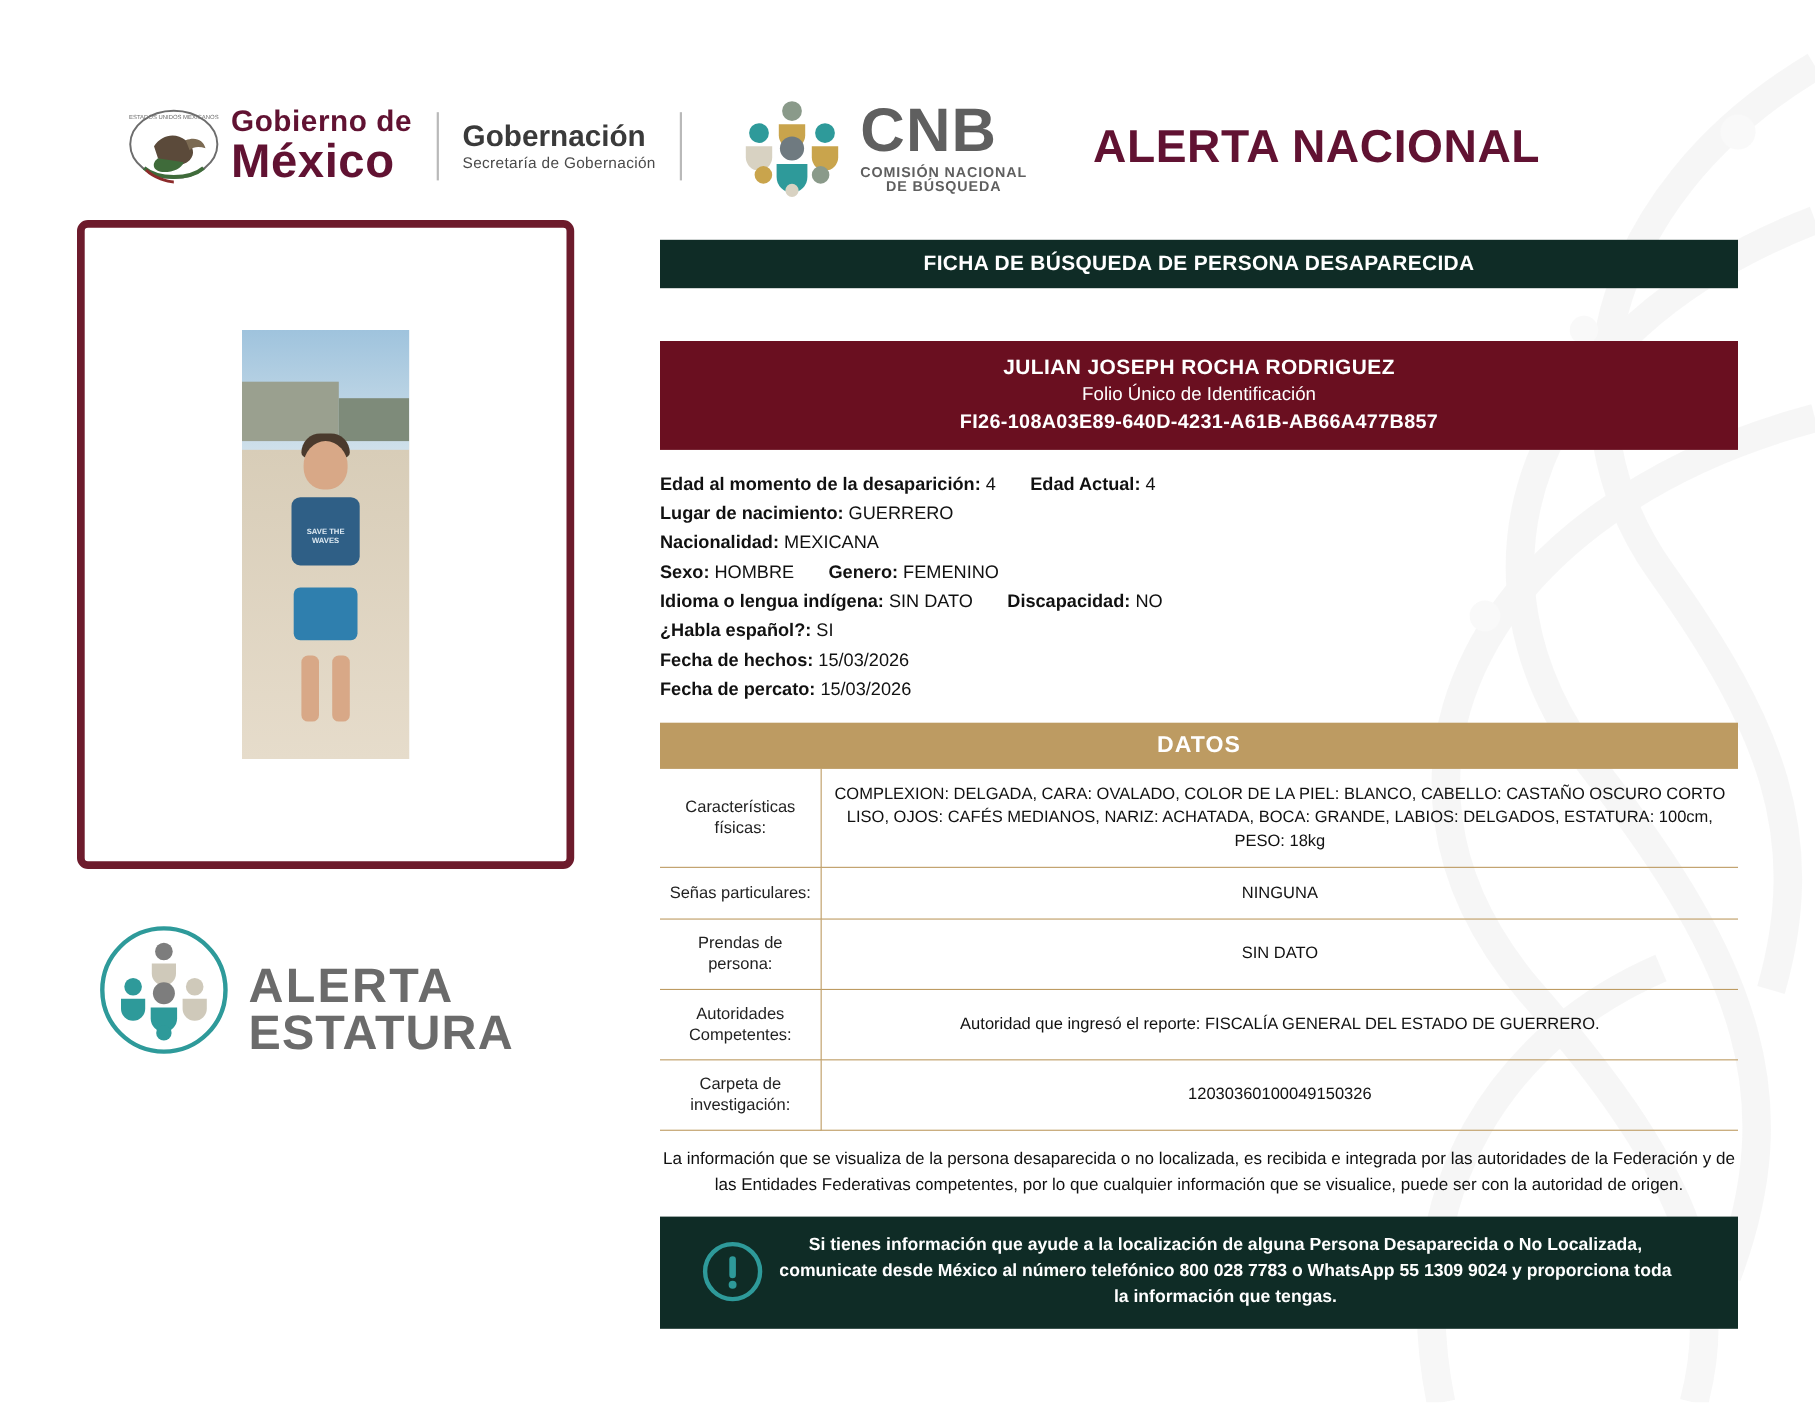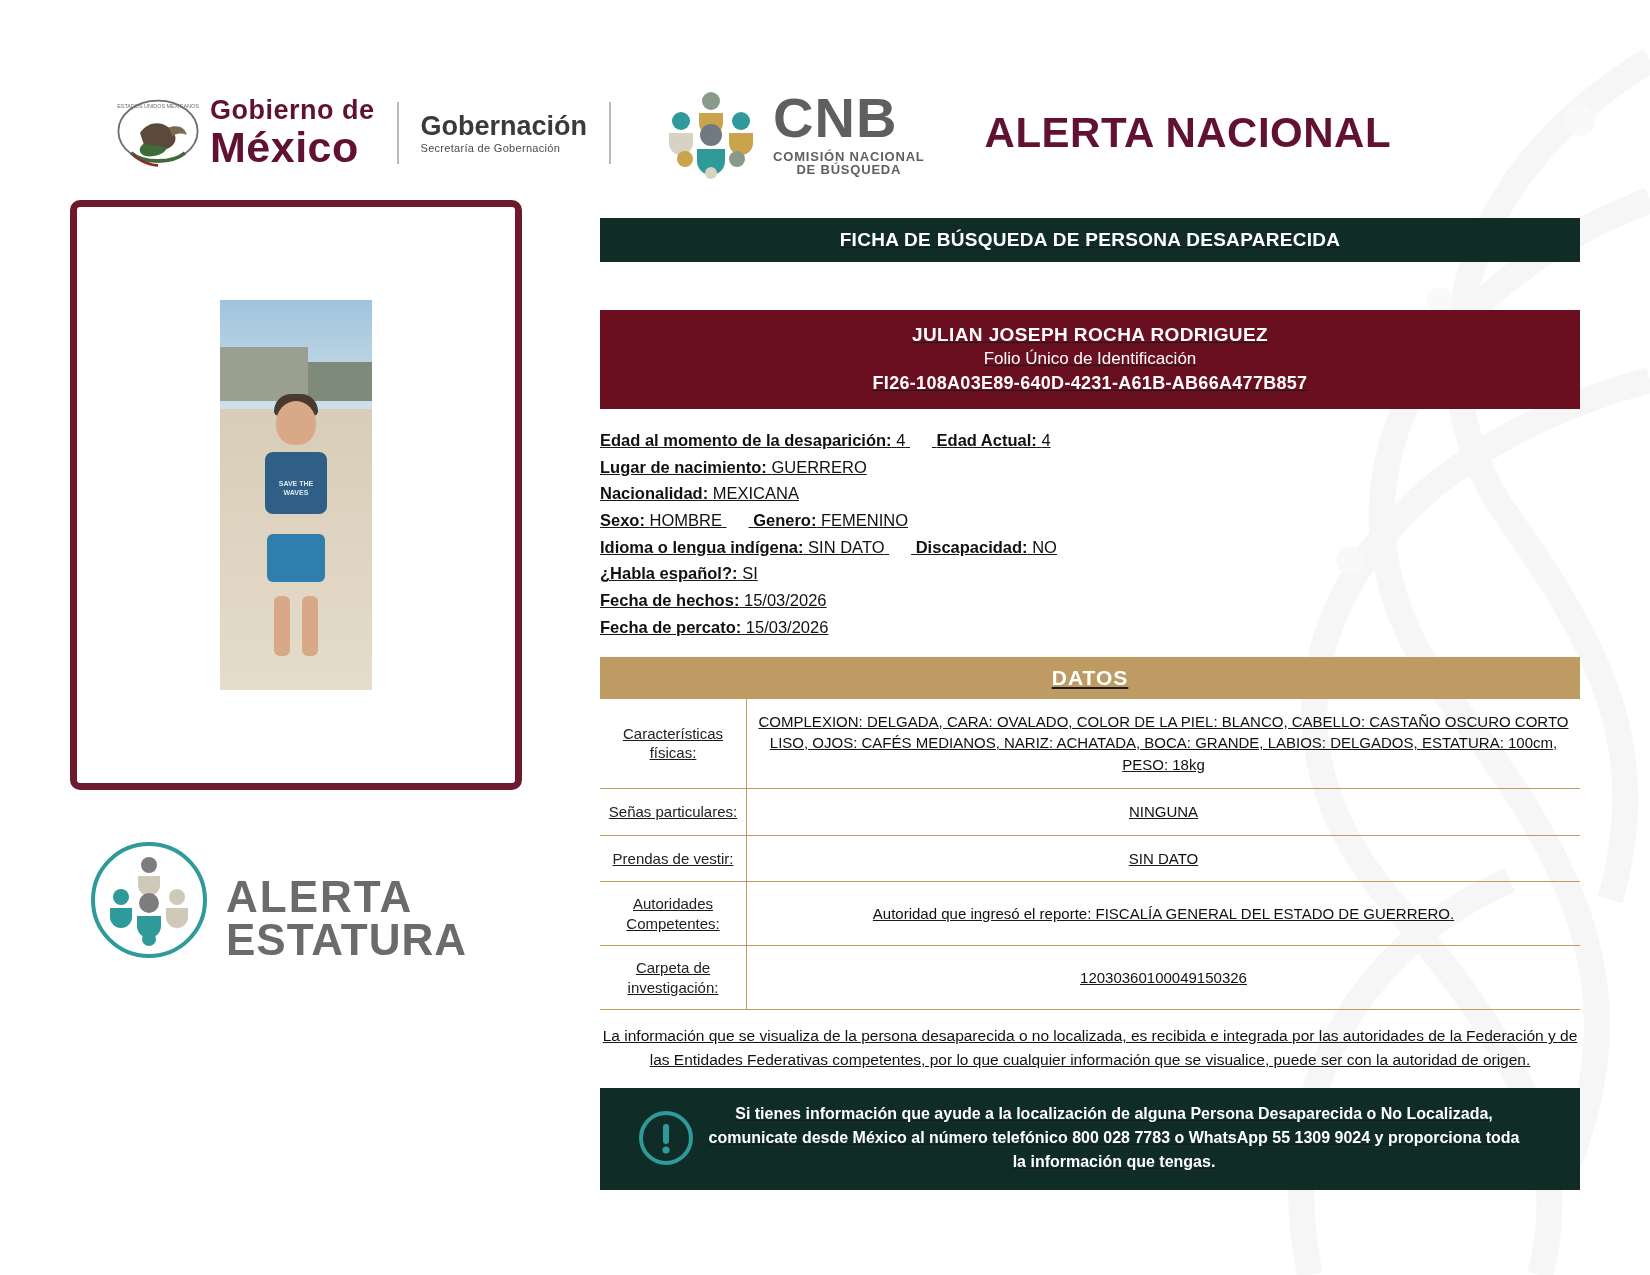--- a/index.html
+++ b/index.html
@@ -73,21 +73,21 @@
   }
   .gobernacion {
     line-height: 1.05;
   }
   .gobernacion .g1 {
     font-size: 27px;
     font-weight: bold;
     color: #3a3a3a;
   }
   .gobernacion .g2 {
-    font-size: 11px;
+    font-size: 14px;
     color: #4a4a4a;
     letter-spacing: 0.3px;
     margin-top: 3px;
   }
   .cnb-block {
     display: flex;
     align-items: center;
     margin-left: 26px;
   }
   .cnb-logo {
@@ -184,21 +184,20 @@
   }
   .alerta-words .w1 { font-size: 44px; letter-spacing: 2px; margin-top: 36px; }
   .alerta-words .w2 { font-size: 44px; letter-spacing: 1px; }
 
   
   .right {
     position: absolute;
     left: 600px;
     top: 218px;
     width: 980px;
-    text-decoration: underline;
   }
   .band-dark {
     background: #0f2c26;
     color: #ffffff;
     text-align: center;
     font-size: 19px;
     font-weight: bold;
     letter-spacing: 0.3px;
     padding: 11px 0;
   }
@@ -458,21 +457,21 @@
       <tbody>
         <tr>
           <td class="k">Características físicas:</td>
           <td class="v">COMPLEXION: DELGADA, CARA: OVALADO, COLOR DE LA PIEL: BLANCO, CABELLO: CASTAÑO OSCURO CORTO LISO, OJOS: CAFÉS MEDIANOS, NARIZ: ACHATADA, BOCA: GRANDE, LABIOS: DELGADOS, ESTATURA: 100cm, PESO: 18kg</td>
         </tr>
         <tr>
           <td class="k">Señas particulares:</td>
           <td class="v">NINGUNA</td>
         </tr>
         <tr>
-          <td class="k">Prendas de vestir:</td>
+          <td class="k">Prendas de persona:</td>
           <td class="v">SIN DATO</td>
         </tr>
         <tr>
           <td class="k">Autoridades Competentes:</td>
           <td class="v">Autoridad que ingresó el reporte: FISCALÍA GENERAL DEL ESTADO DE GUERRERO.</td>
         </tr>
         <tr>
           <td class="k">Carpeta de investigación:</td>
           <td class="v">12030360100049150326</td>
         </tr>

